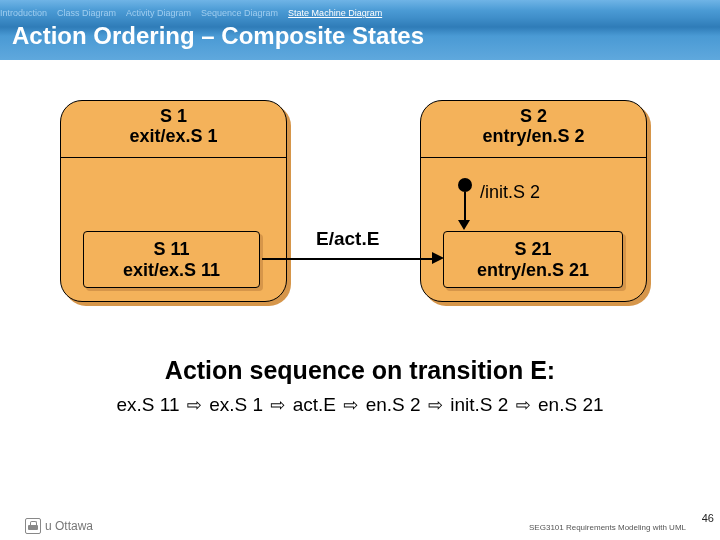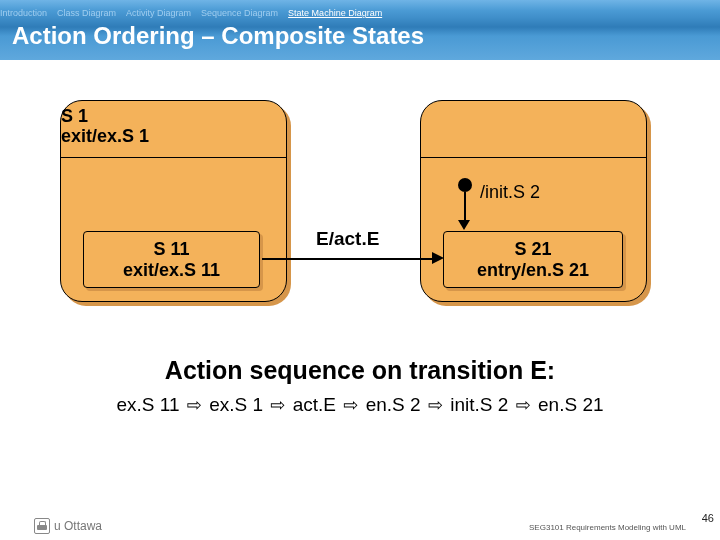--- a/index.html
+++ b/index.html
@@ -3,34 +3,34 @@
 <meta charset="utf-8">
 <style>
   html,body{margin:0;padding:0;width:720px;height:540px;font-family:Arial,Helvetica,sans-serif;background:#fff;overflow:hidden}
   .topbar{position:relative;height:60px;background:linear-gradient(180deg,#6fb4e6 0%,#4a9ad4 18%,#3f8ec9 30%,#2f7cb8 45%,#4a9ad4 60%,#5fa8dd 100%);color:#fff}
   .tabs{position:absolute;top:0;left:0;right:0;height:18px;display:flex;font-size:9px;align-items:flex-end;padding-left:0;color:#9fcdef}
   .tab{margin-right:10px;white-space:nowrap}
   .tabs .active{color:#fff;text-decoration:underline}
   .title{position:absolute;top:22px;left:12px;font-size:24px;font-weight:bold;color:#fff}
   .diagram{position:relative;width:720px;height:380px}
   .comp{position:absolute;background:#f4b25a;border:1.5px solid #000;border-radius:22px;box-shadow:4px 4px 0 #d6964a}
-  .comp-title{position:absolute;top:6px;left:0;right:0;text-align:left;font-weight:bold;font-size:18px;line-height:1.1}
+  .comp-title{position:absolute;top:6px;left:0;right:0;text-align:center;font-weight:bold;font-size:18px;line-height:1.1}
   .hline{position:absolute;left:0;right:0;height:0;border-top:1.5px solid #000}
   .sub{position:absolute;background:#f4b25a;border:1.5px solid #000;border-radius:4px;text-align:center;font-weight:bold;font-size:18px;line-height:1.15;display:flex;flex-direction:column;justify-content:center;box-shadow:3px 3px 0 #d6964a}
   .arrow-line{position:absolute;height:0;border-top:2px solid #000}
   .arrow-head{position:absolute;width:0;height:0;border-top:6px solid transparent;border-bottom:6px solid transparent;border-left:12px solid #000}
   .arrow-label{position:absolute;font-weight:bold;font-size:19px}
   .init-dot{position:absolute;width:14px;height:14px;border-radius:50%;background:#000}
   .init-line{position:absolute;width:0;border-left:2px solid #000}
   .init-head{position:absolute;width:0;height:0;border-left:6px solid transparent;border-right:6px solid transparent;border-top:10px solid #000}
   .init-label{position:absolute;font-weight:normal;font-size:18px}
   .seq-title{text-align:center;font-weight:bold;font-size:25px;margin-top:8px}
   .seq-text{text-align:center;font-size:19px;margin-top:10px}
   .arrowg{font-family:Arial;font-size:18px;margin:0 2px}
-  .footer{position:absolute;bottom:6px;left:16px;right:0;height:22px}
+  .footer{position:absolute;bottom:6px;left:7px;right:0;height:22px}
   .logo{position:absolute;left:18px;bottom:0;font-size:12px;color:#777;display:flex;align-items:center;gap:4px}
   .logo-box{width:14px;height:14px;border:1px solid #888;border-radius:2px;position:relative}
   .logo-box:before{content:"";position:absolute;left:2px;right:2px;top:6px;height:5px;background:#888;border-radius:1px}
   .logo-box:after{content:"";position:absolute;left:4px;top:2px;width:5px;height:3px;border:1px solid #888;border-bottom:none;border-radius:2px 2px 0 0}
   .course{position:absolute;right:34px;bottom:2px;font-size:8px;color:#555}
   .slidenum{position:absolute;right:6px;bottom:10px;font-size:11px;color:#222}
 </style>
 </head>
 <body>
 
@@ -53,20 +53,24 @@
       <span>exit/ex.S 1</span>
     </div>
     <div class="hline" style="top:56px"></div>
     <div class="sub" style="left:22px;top:130px;width:175px;height:55px">
       <span>S 11</span>
       <span>exit/ex.S 11</span>
     </div>
   </div>
 
   <div class="comp" style="left:420px;top:40px;width:225px;height:200px">
+    <div class="comp-title">
+      <span>S 2</span><br>
+      <span>entry/en.S 2</span>
+    </div>
     <div class="hline" style="top:56px"></div>
     <div class="sub" style="left:22px;top:130px;width:178px;height:55px">
       <span>S 21</span>
       <span>entry/en.S 21</span>
     </div>
   </div>
 
   <div class="arrow-line" style="left:262px;top:198px;width:170px"></div>
   <div class="arrow-head" style="left:432px;top:192px"></div>
   <div class="arrow-label" style="left:316px;top:168px">E/act.E</div>

